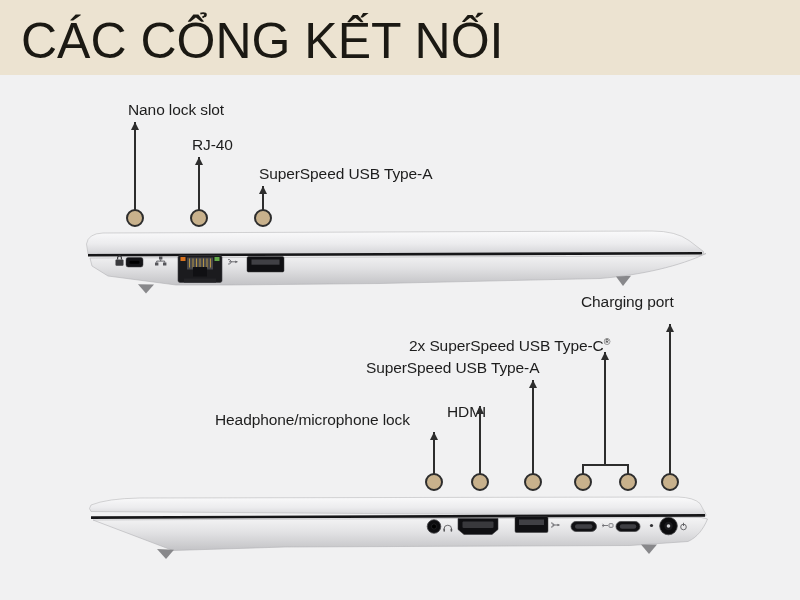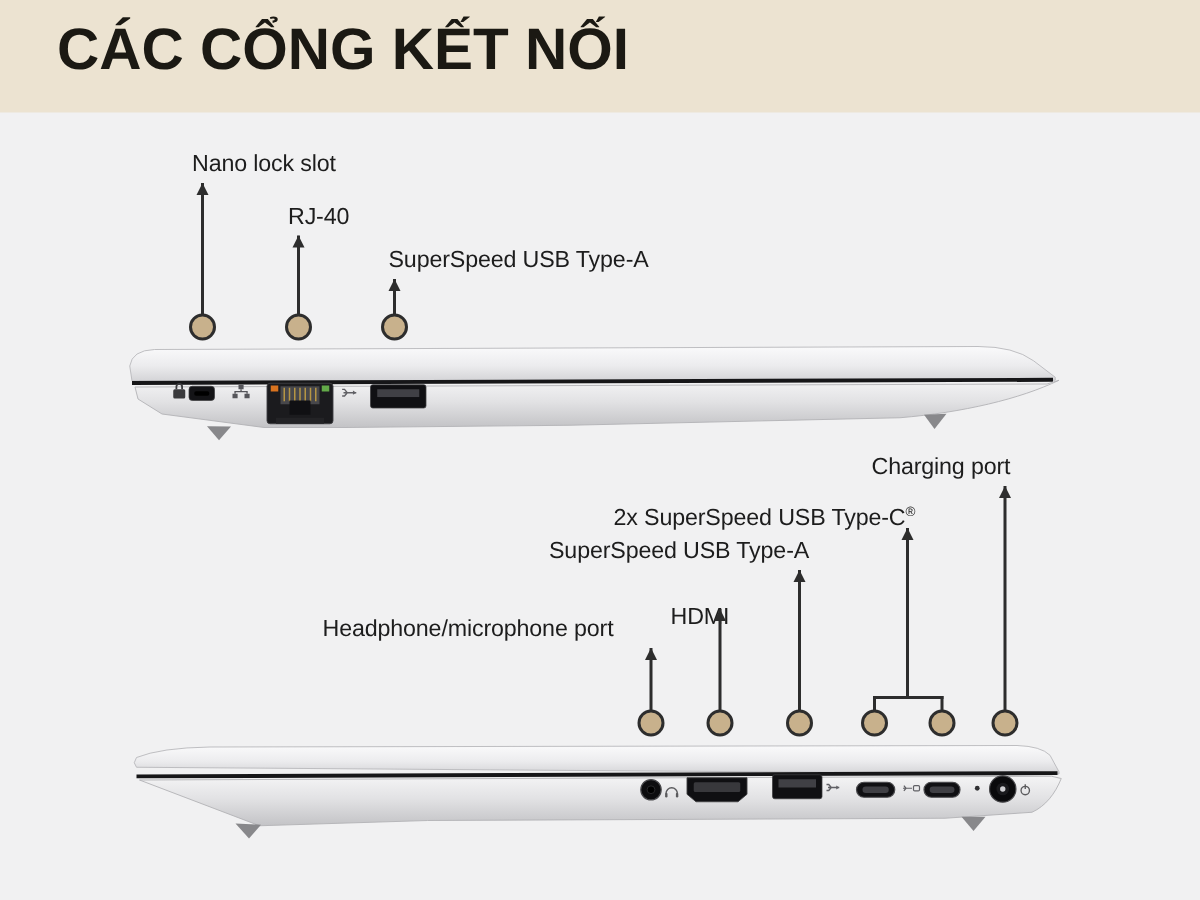--- a/index.html
+++ b/index.html
@@ -1,20 +1,20 @@
 <!DOCTYPE html>
 <html><head>
 <meta charset="utf-8">
 <style>
   html,body{margin:0;padding:0;}
   body{font-family:"Liberation Sans", sans-serif;}
   .page{position:relative;width:800px;height:600px;overflow:hidden;background:var(--page-bg,#f1f1f2);}
   .header{position:absolute;left:0;top:0;width:800px;height:75px;background:var(--header-bg,#ece3d1);}
-  .title{position:absolute;left:21px;top:11px;font-size:39px;font-weight:700;letter-spacing:0;
-         color:var(--title-text,#1b1913);white-space:nowrap;line-height:1.2;margin-left:17px;}
+  .title{position:absolute;left:21px;top:11px;font-size:50px;font-weight:400;letter-spacing:0;
+         color:var(--title-text,#1b1913);white-space:nowrap;line-height:1.2;}
   .label{position:absolute;font-size:15.5px;color:var(--label-text,#1d1d1d);white-space:nowrap;
          letter-spacing:-0.1px;line-height:1.1;}
   .label sup{font-size:9px;vertical-align:6px;}
   .arrow{position:absolute;width:2px;background:var(--arrow-color,#2d2d2d);}
   .arrow::before{content:"";position:absolute;left:-3.5px;top:0;width:0;height:0;
          border-left:4.5px solid transparent;border-right:4.5px solid transparent;
          border-bottom:8px solid var(--arrow-color,#2d2d2d);}
   .dot{position:absolute;width:14px;height:14px;border-radius:50%;
        background:var(--marker-fill,#c8b18c);border:2px solid var(--marker-stroke,#2d2d2d);box-sizing:content-box;}
   .hbar{position:absolute;height:2px;background:var(--arrow-color,#2d2d2d);}
@@ -106,21 +106,21 @@
       <g>
         <rect x="167" y="28.5" width="37" height="15.5" rx="1.5" fill="#101013" stroke="#3c3c3f" stroke-width="0.5"></rect>
         <rect x="171.5" y="31.5" width="28" height="5.2" fill="#404045"></rect>
       </g>
     </svg>
   </div>
 
   <div>
 
     <div>
-      <div class="label" style="left:215px;top:411px;">Headphone/microphone port</div>
+      <div class="label" style="left:215px;top:411px;">Headphone/microphone lock</div>
       <div class="arrow" style="left:433px;top:432px;height:42px;"></div>
       <div class="dot" style="left:425px;top:473px;"></div>
     </div>
 
     <div>
       <div class="label" style="left:447px;top:386px;margin-top:17px;">HDMI</div>
       <div class="arrow" style="left:479px;top:406px;height:68px;"></div>
       <div class="dot" style="left:471px;top:473px;"></div>
     </div>
 
@@ -134,21 +134,21 @@
       <div class="label" style="left:409px;top:337px;"><span>2x SuperSpeed USB Type-C</span><sup>®</sup></div>
       <div class="arrow" style="left:604px;top:352px;height:113px;"></div>
       <div class="hbar" style="left:582px;top:464px;width:47px;"></div>
       <div class="vbar" style="left:582px;top:464px;height:10px;"></div>
       <div class="vbar" style="left:627px;top:464px;height:10px;"></div>
       <div class="dot" style="left:574px;top:473px;"></div>
       <div class="dot" style="left:619px;top:473px;"></div>
     </div>
 
     <div>
-      <div class="label" style="left:581px;top:303px;">Charging port</div>
+      <div class="label" style="left:581px;top:293px;">Charging port</div>
       <div class="arrow" style="left:669px;top:324px;height:150px;"></div>
       <div class="dot" style="left:661px;top:473px;"></div>
     </div>
 
     <svg style="position:absolute;left:85px;top:495px;" width="630" height="72" viewBox="0 0 630 72">
       <defs>
         <linearGradient id="lidB" x1="0" y1="0" x2="0" y2="1">
           <stop offset="0" stop-color="#fafafb"></stop>
             <stop offset="0.55" stop-color="#ececee"></stop>
             <stop offset="1" stop-color="#d4d4d7"></stop>

